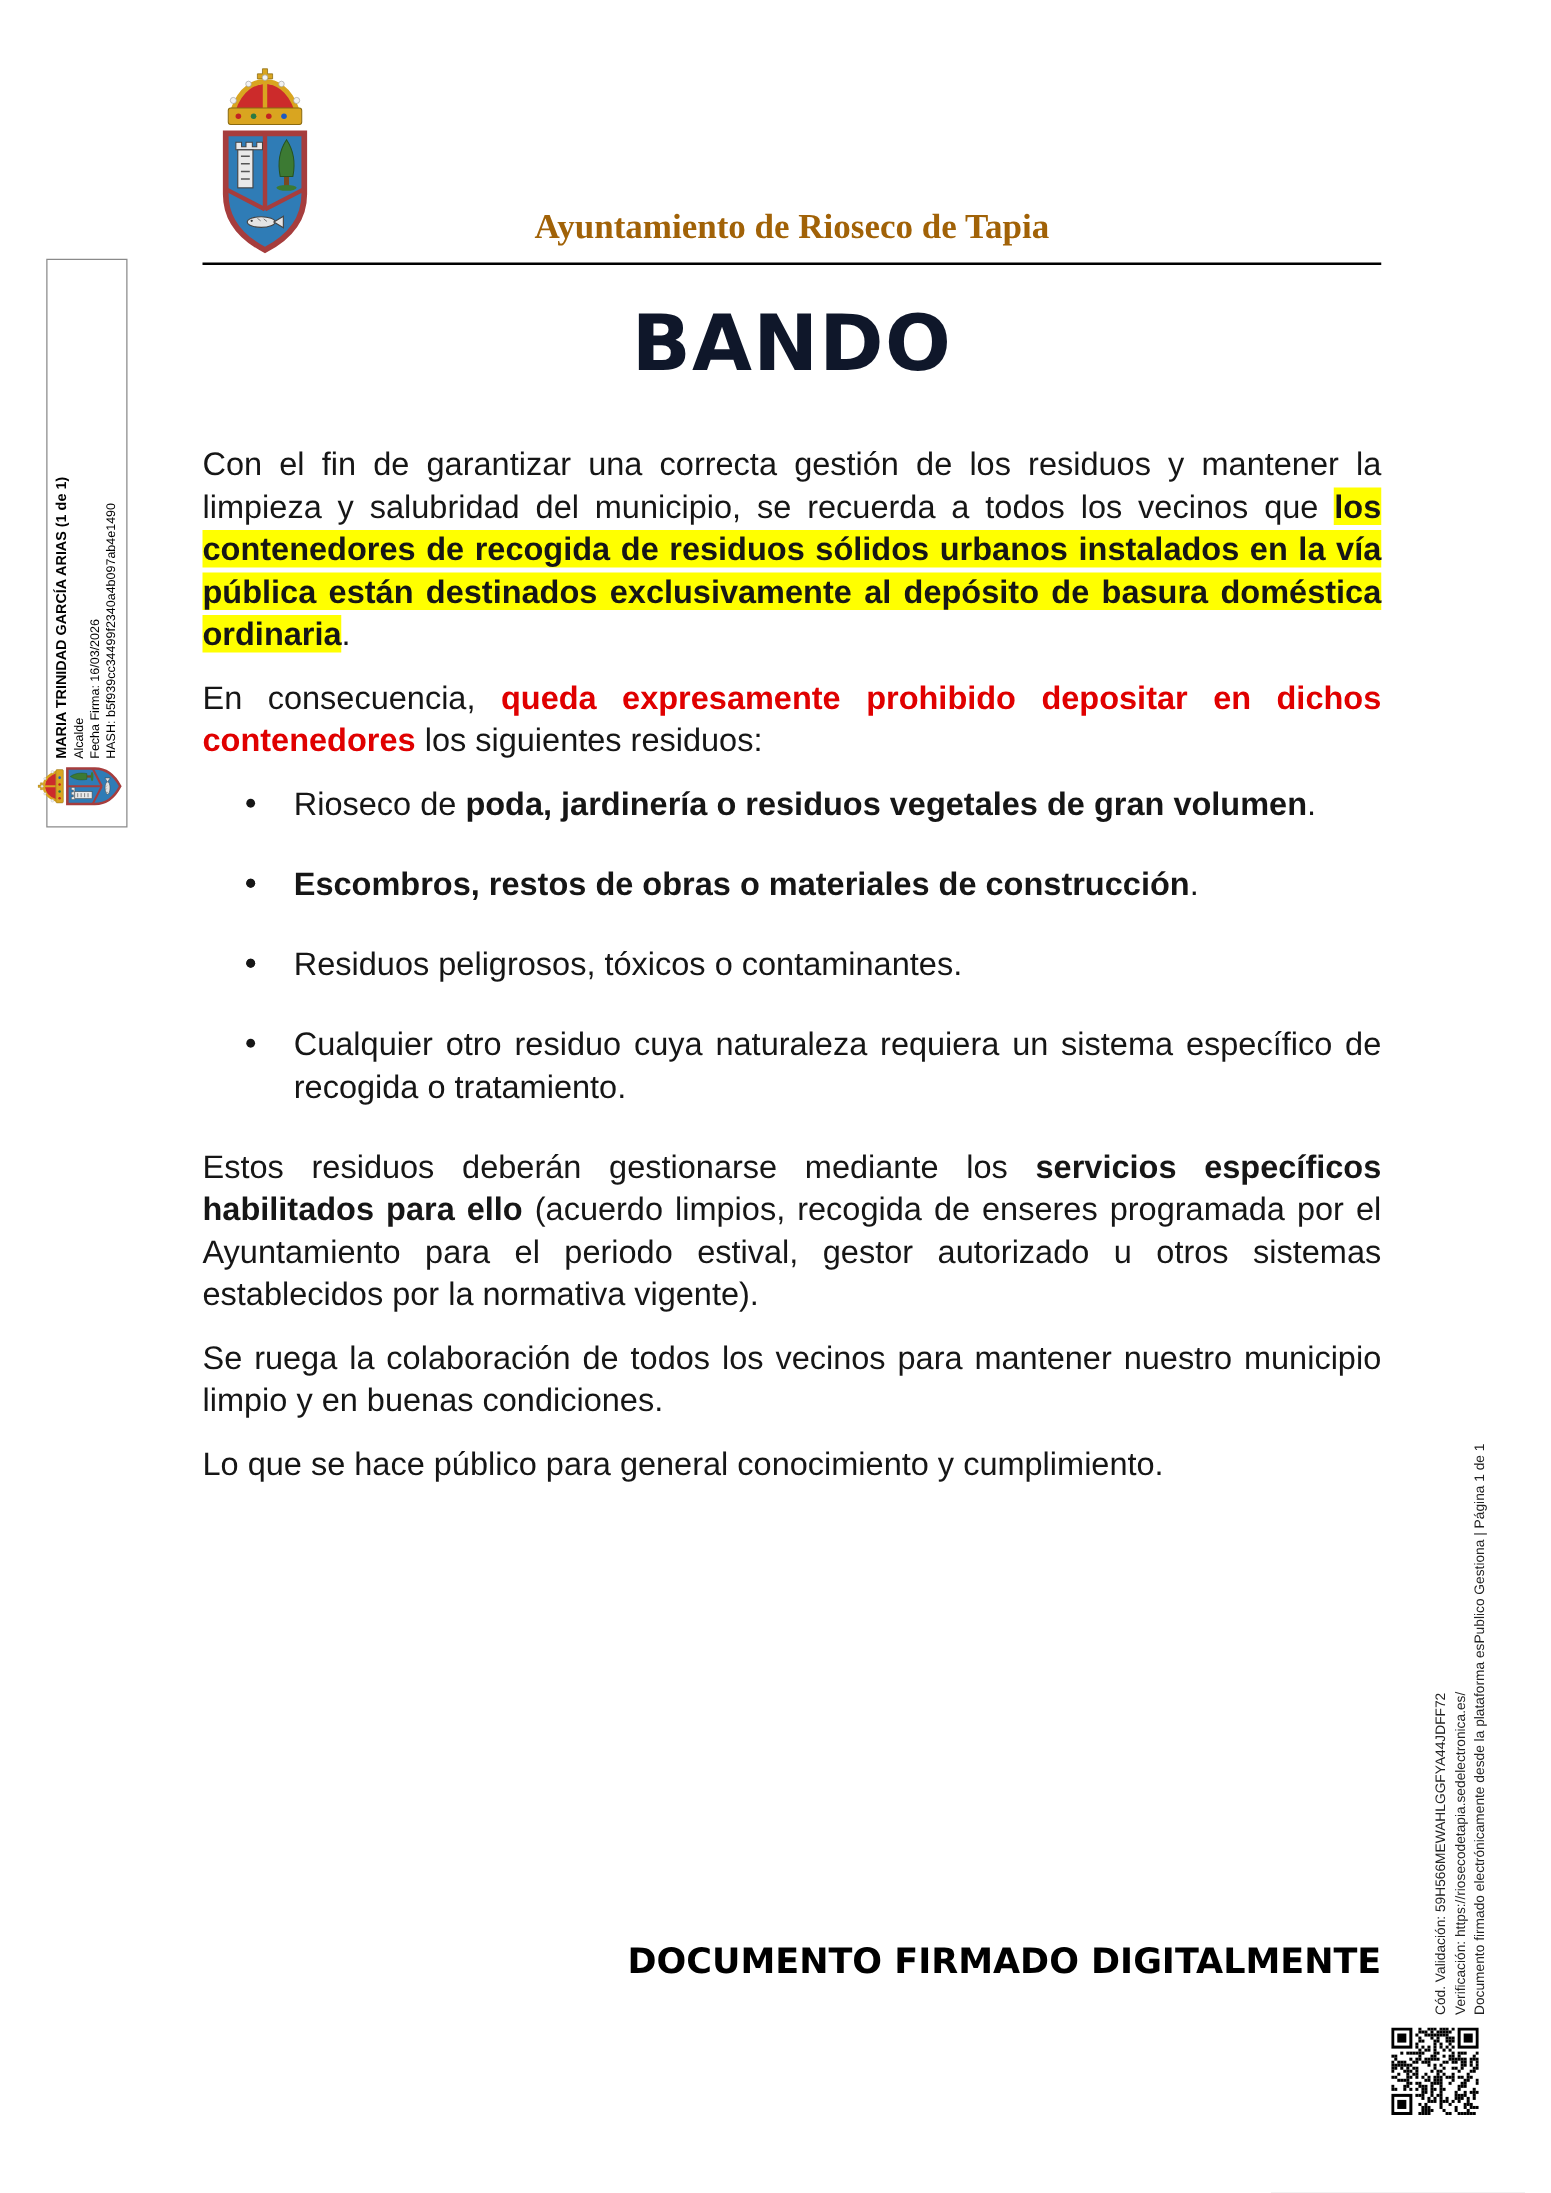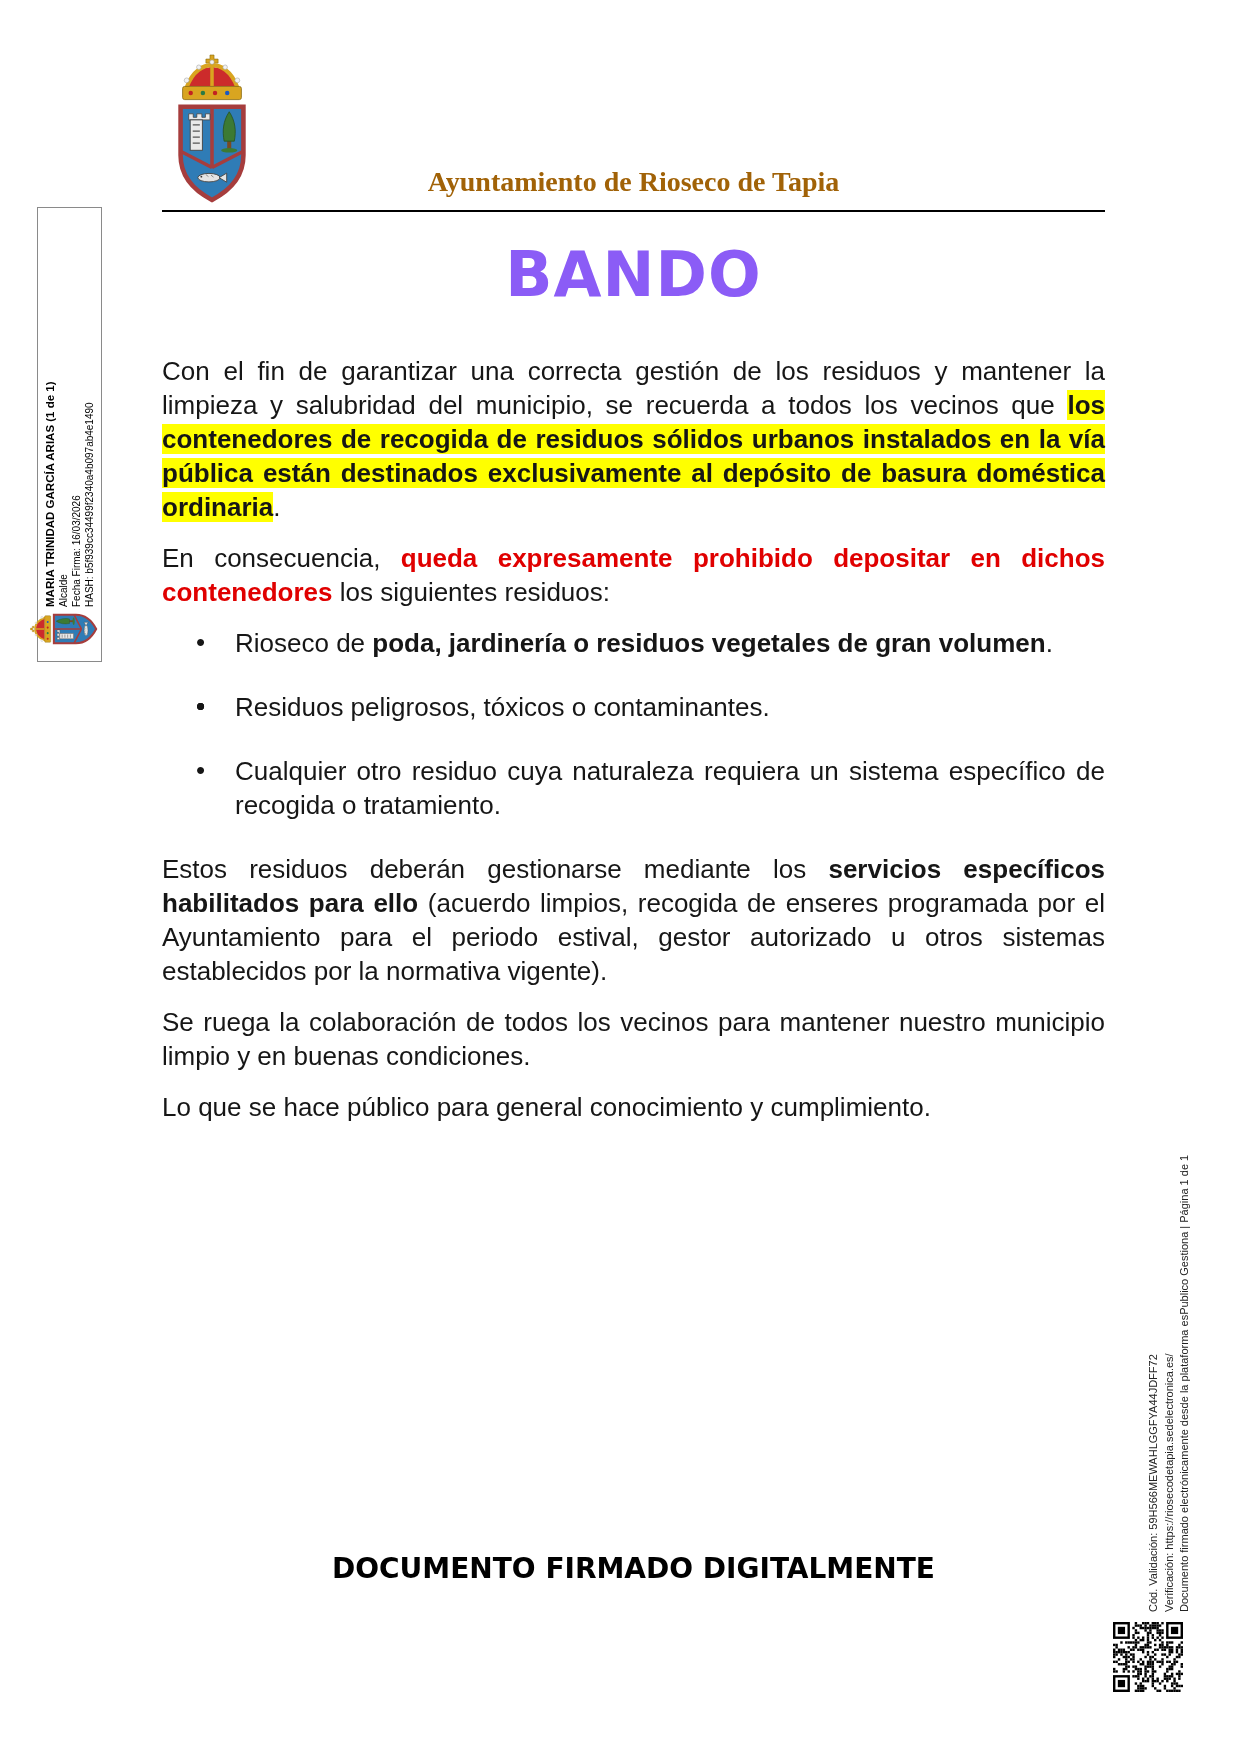--- a/index.html
+++ b/index.html
@@ -12,37 +12,37 @@
   .header{
     position:absolute;left:162px;top:166px;width:943px;
     border-bottom:2px solid #000;padding-bottom:12px;text-align:center;
   }
   .header-title{
     font-family:"Liberation Serif",serif;font-weight:bold;font-size:28px;color:#a16207;
   }
   .doc-title{
     position:absolute;left:162px;top:238px;width:943px;margin:0;text-align:center;
     font-family:"DejaVu Sans",sans-serif;font-weight:bold;font-size:62px;
-    letter-spacing:1px;color:#8b5cf6;
+    letter-spacing:1px;color:#0f172a;
   }
   
   .body{
     position:absolute;left:162px;top:354px;width:943px;
     font-size:26px;line-height:34px;text-align:justify;color:#161616;
   }
   .body p{margin:0 0 17px 0;}
   .bullets{list-style:none;margin:10px 0 17px 0;padding:0;}
   .bullets li{position:relative;padding-left:73px;margin-bottom:30px;}
   .bullet-marker{position:absolute;left:34px;top:-1px;}
   .seg-n{}
   .seg-b{font-weight:bold;}
   .seg-hl{font-weight:bold;background:var(--hl,#ffff00);}
   .seg-red{font-weight:bold;color:var(--red,#e00000);}
   .footer-note{
-    position:absolute;left:162px;top:1552px;width:943px;text-align:center;
+    position:absolute;left:162px;top:1552px;width:943px;text-align:right;
     font-family:"DejaVu Sans",sans-serif;font-weight:bold;font-size:28px;color:#000;
   }
   
   .sig-box{
     position:absolute;left:37px;top:207px;width:63px;height:453px;
     border:1px solid #8a8a8a;background:#fff;
   }
   .sig-rot{
     position:absolute;left:5px;top:399px;width:392px;height:54px;
     transform:rotate(-90deg);transform-origin:0 0;
@@ -124,20 +124,21 @@
     <span class="bullet-marker">•</span>
     <span class="bullet-text"><span class="seg-n">Rioseco de </span><span class="seg-b">poda, jardinería o residuos vegetales de gran volumen</span><span class="seg-n">.</span></span>
   </li>
 
   <li>
     <span class="bullet-marker">•</span>
   </li>
 
   <li>
     <span class="bullet-marker">•</span>
+    <span class="bullet-text"><span class="seg-b">Escombros, restos de obras o materiales de construcción</span><span class="seg-n">.</span></span>
   </li>
 
   <li>
     <span class="bullet-marker">•</span>
   </li>
 
   <li>
     <span class="bullet-marker">•</span>
     <span class="bullet-text"><span class="seg-n">Residuos peligrosos, tóxicos o contaminantes.</span></span>
   </li>

